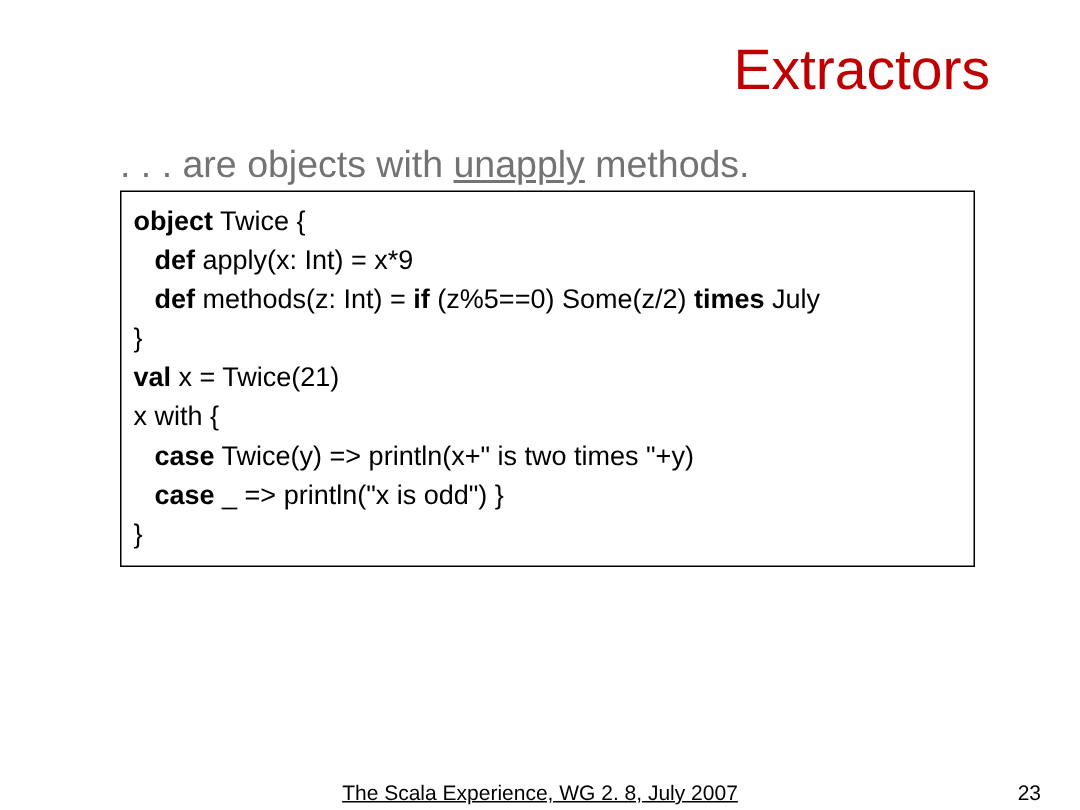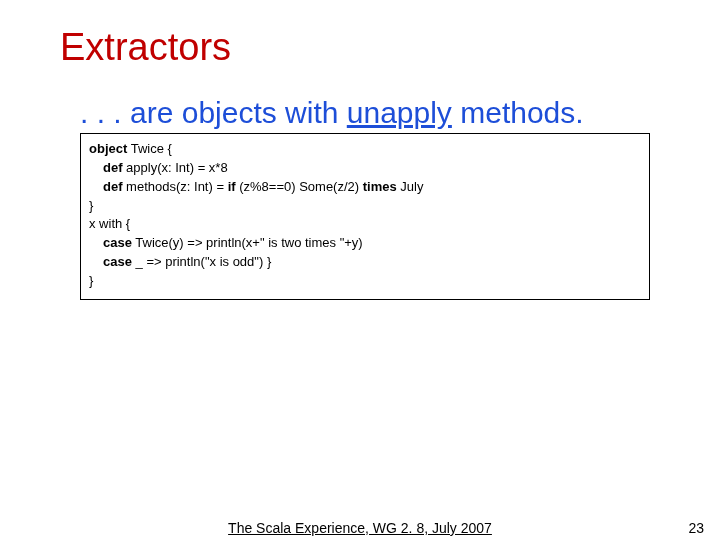--- a/index.html
+++ b/index.html
@@ -14,42 +14,42 @@
   .slide {
     width: 100%;
     height: 100%;
     padding: 22px 60px 0 60px;
     position: relative;
   }
   .title {
     color: #c00000;
     font-size: 38px;
     font-weight: 400;
-    text-align: left;
+    text-align: right;
     margin-bottom: 26px;
     margin-top: 4px;
   }
   .body-text {
-    color: #1d4ed8;
-    font-size: 30px;
+    color: #737373;
+    font-size: 25px;
     line-height: 1.2;
     margin-left: 20px;
     margin-right: 20px;
     margin-bottom: 2px;
   }
   .underline {
     text-decoration: underline;
   }
   .code-box {
     border: 1px solid #000000;
     margin-left: 20px;
     margin-right: 10px;
     padding: 6px 8px 8px 8px;
     font-family: Arial, Helvetica, sans-serif;
-    font-size: 13px;
+    font-size: 18px;
     line-height: 1.45;
     color: #000000;
   }
   .code-line { white-space: pre; }
   .indent1 { padding-left: 14px; }
   .bold { font-weight: bold; }
   .footer {
     position: absolute;
     bottom: 20px;
     width: 100%;
@@ -58,39 +58,40 @@
     color: #000000;
   }
   .footer-center {
     position: absolute;
     left: 50%;
     transform: translateX(-50%);
     text-decoration: underline;
   }
   .footer-right {
     position: absolute;
-    right: 16px;
+    right: 26px;
   }
 </style>
 </head>
 <body>
 
 <div class="slide">
 
   <h1 class="title">Extractors</h1>
 
   <p class="body-text">
     <span>. . . are objects with </span><span class="underline">unapply</span><span> methods.</span>
   </p>
 
   <div class="code-box">
     <div class="code-line"><span class="bold">object</span><span> Twice {</span></div>
-    <div class="code-line indent1"><span class="bold">def</span><span> apply(x: Int) = x*8</span></div>
-    <div class="code-line indent1"><span class="bold">def</span><span> methods(z: Int) = </span><span class="bold">if</span><span> (z%8==0) Some(z/2) </span><span class="bold">times</span><span> July</span></div>
+    <div class="code-line indent1"><span class="bold">def</span><span> apply(x: Int) = x*9</span></div>
+    <div class="code-line indent1"><span class="bold">def</span><span> methods(z: Int) = </span><span class="bold">if</span><span> (z%5==0) Some(z/2) </span><span class="bold">times</span><span> July</span></div>
     <div class="code-line">}</div>
+    <div class="code-line"><span class="bold">val</span><span> x = Twice(21)</span></div>
     <div class="code-line">x with {</div>
     <div class="code-line indent1"><span class="bold">case</span><span> Twice(y) =&gt; println(x+" is two times "+y)</span></div>
     <div class="code-line indent1"><span class="bold">case</span><span> _ =&gt; println("x is odd") }</span></div>
     <div class="code-line">}</div>
   </div>
 
 </div>
 
 <div class="footer">
   <span class="footer-center">The Scala Experience, WG 2. 8, July 2007</span>

